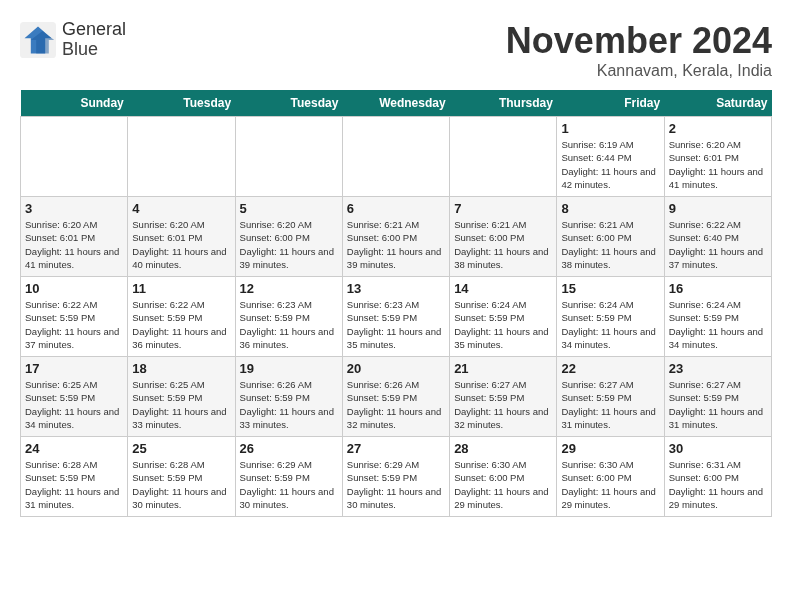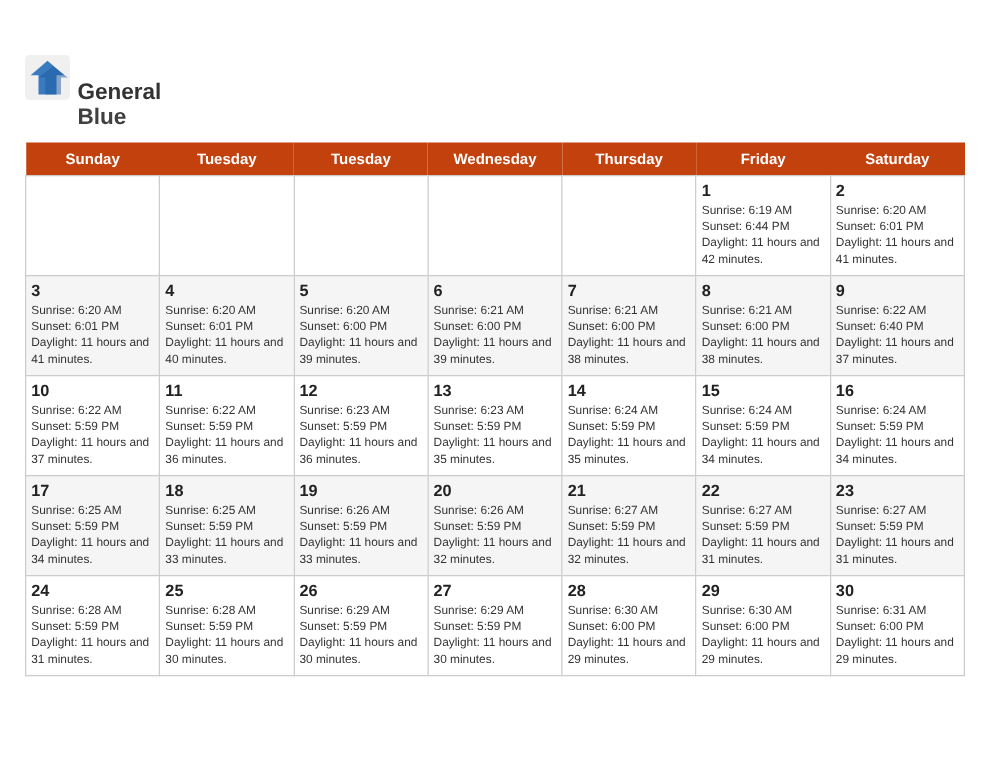--- a/index.html
+++ b/index.html
@@ -16,24 +16,23 @@
       align-items: flex-start;
       margin-bottom: 10px;
     }
     .logo {
       display: flex;
       align-items: center;
       gap: 6px;
     }
     .logo-text {
       font-size: 18px;
-      font-weight: bold;
+      font-weight: normal;
       color: #333;
       line-height: 1.1;
-      margin-top: 44px;
     }
     .logo-icon {
       width: 36px;
       height: 36px;
     }
     .title-block {
       text-align: right;
     }
     .month-title {
       font-size: 36px;
@@ -43,24 +42,24 @@
     .location {
       font-size: 16px;
       color: #555;
     }
     table {
       width: 100%;
       border-collapse: collapse;
       font-size: 10px;
     }
     thead tr th {
-      background: #c2410c;
+      background: #0f766e;
       color: #fff;
       padding: 6px 4px;
-      text-align: center;
+      text-align: right;
       font-size: 12px;
       font-weight: bold;
     }
     tbody tr td {
       border: 1px solid #ccc;
       vertical-align: top;
       padding: 4px;
       width: 14.28%;
       height: 80px;
       background: #fff;
@@ -90,20 +89,24 @@
     <svg class="logo-icon" viewBox="0 0 40 40">
       <rect x="0" y="0" width="40" height="40" rx="4" fill="#f0f0f0"></rect>
       <polygon points="20,5 35,18 28,18 28,35 12,35 12,18 5,18" fill="#3a7bbf"></polygon>
       <polygon points="25,10 38,20 32,20 32,35 18,35 18,20 12,20" fill="#1a5a9f" opacity="0.5"></polygon>
     </svg>
     <div class="logo-text">
       <div>General</div>
       <div style="color:#404040">Blue</div>
     </div>
   </div>
+  <div class="title-block">
+    <div class="month-title">November 2024</div>
+    <div class="location">Kannavam, Kerala, India</div>
+  </div>
 </div>
 
 <table>
   <thead>
     <tr>
     <th>Sunday</th>
         <th>Tuesday</th>
         <th>Tuesday</th>
         <th>Wednesday</th>
         <th>Thursday</th>

